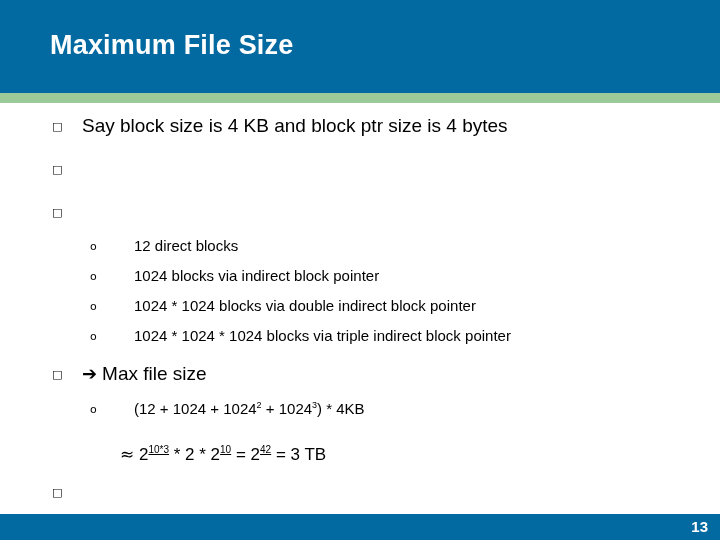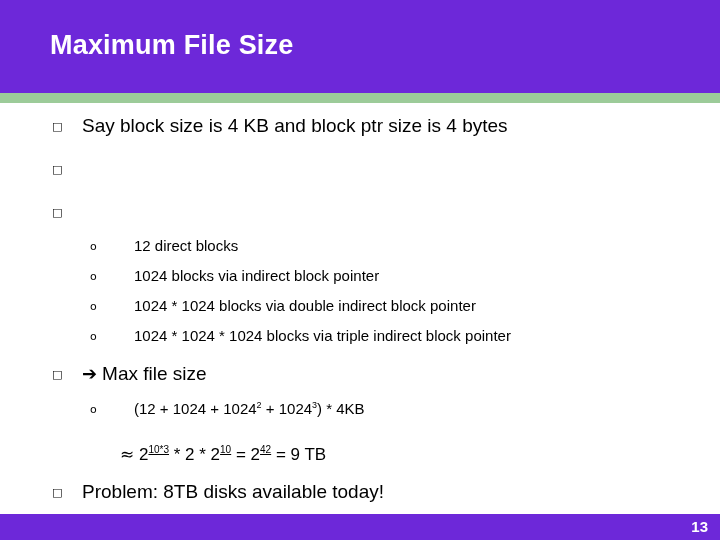--- a/index.html
+++ b/index.html
@@ -20,21 +20,21 @@
     height: 540px;
     background: #ffffff;
   }
   
   #title-banner {
     position: absolute;
     left: 0;
     top: 0;
     width: 720px;
     height: 93px;
-    background: #6d28d9;
+    background: #0369a1;
     text-align: right;
   }
   #slide-title {
     position: absolute;
     left: 50px;
     top: 30px;
     font-size: 27px;
     font-weight: bold;
     color: #ffffff;
     letter-spacing: 0.2px;
@@ -127,21 +127,21 @@
     font-size: 10px;
     text-decoration: underline;
   }
   
   #footer-bar {
     position: absolute;
     left: 0;
     top: 514px;
     width: 720px;
     height: 26px;
-    background: #6d28d9;
+    background: #0369a1;
   }
   #page-number {
     position: absolute;
     right: 12px;
     top: 4px;
     color: #ffffff;
     font-size: 15px;
     font-weight: bold;
   }
 </style>
@@ -191,25 +191,24 @@
     <div class="lvl1" style="top:260px;">
       <span class="marker">□</span>
       <span class="txt"><span class="arrowglyph">➔</span><span>Max file size</span></span>
     </div>
 
     <div class="lvl2" style="top:297px;">
       <span class="marker">o</span>
       <span class="txt"><span>(12 + 1024 + 1024</span><sup>2</sup><span> + 1024</span><sup>3</sup><span>) * 4KB</span></span>
     </div>
 
-    <div id="approx-line"><span class="sym">≈</span><span> 2</span><sup>10*3</sup><span> * 2 * 2</span><sup>10</sup><span> = 2</span><sup>42</sup><span> = 9 TB</span></div>
+    <div id="approx-line"><span class="sym">≈</span><span> 2</span><sup>10*3</sup><span> * 2 * 2</span><sup>10</sup><span> = 2</span><sup>42</sup><span> = 3 TB</span></div>
 
     <div class="lvl1" style="top:378px;">
       <span class="marker">□</span>
-      <span class="txt">Problem: 8TB disks available today!</span>
     </div>
 
   </div>
 
   <div id="footer-bar">
     <div id="page-number">13</div>
   </div>
 
 </div>
 

